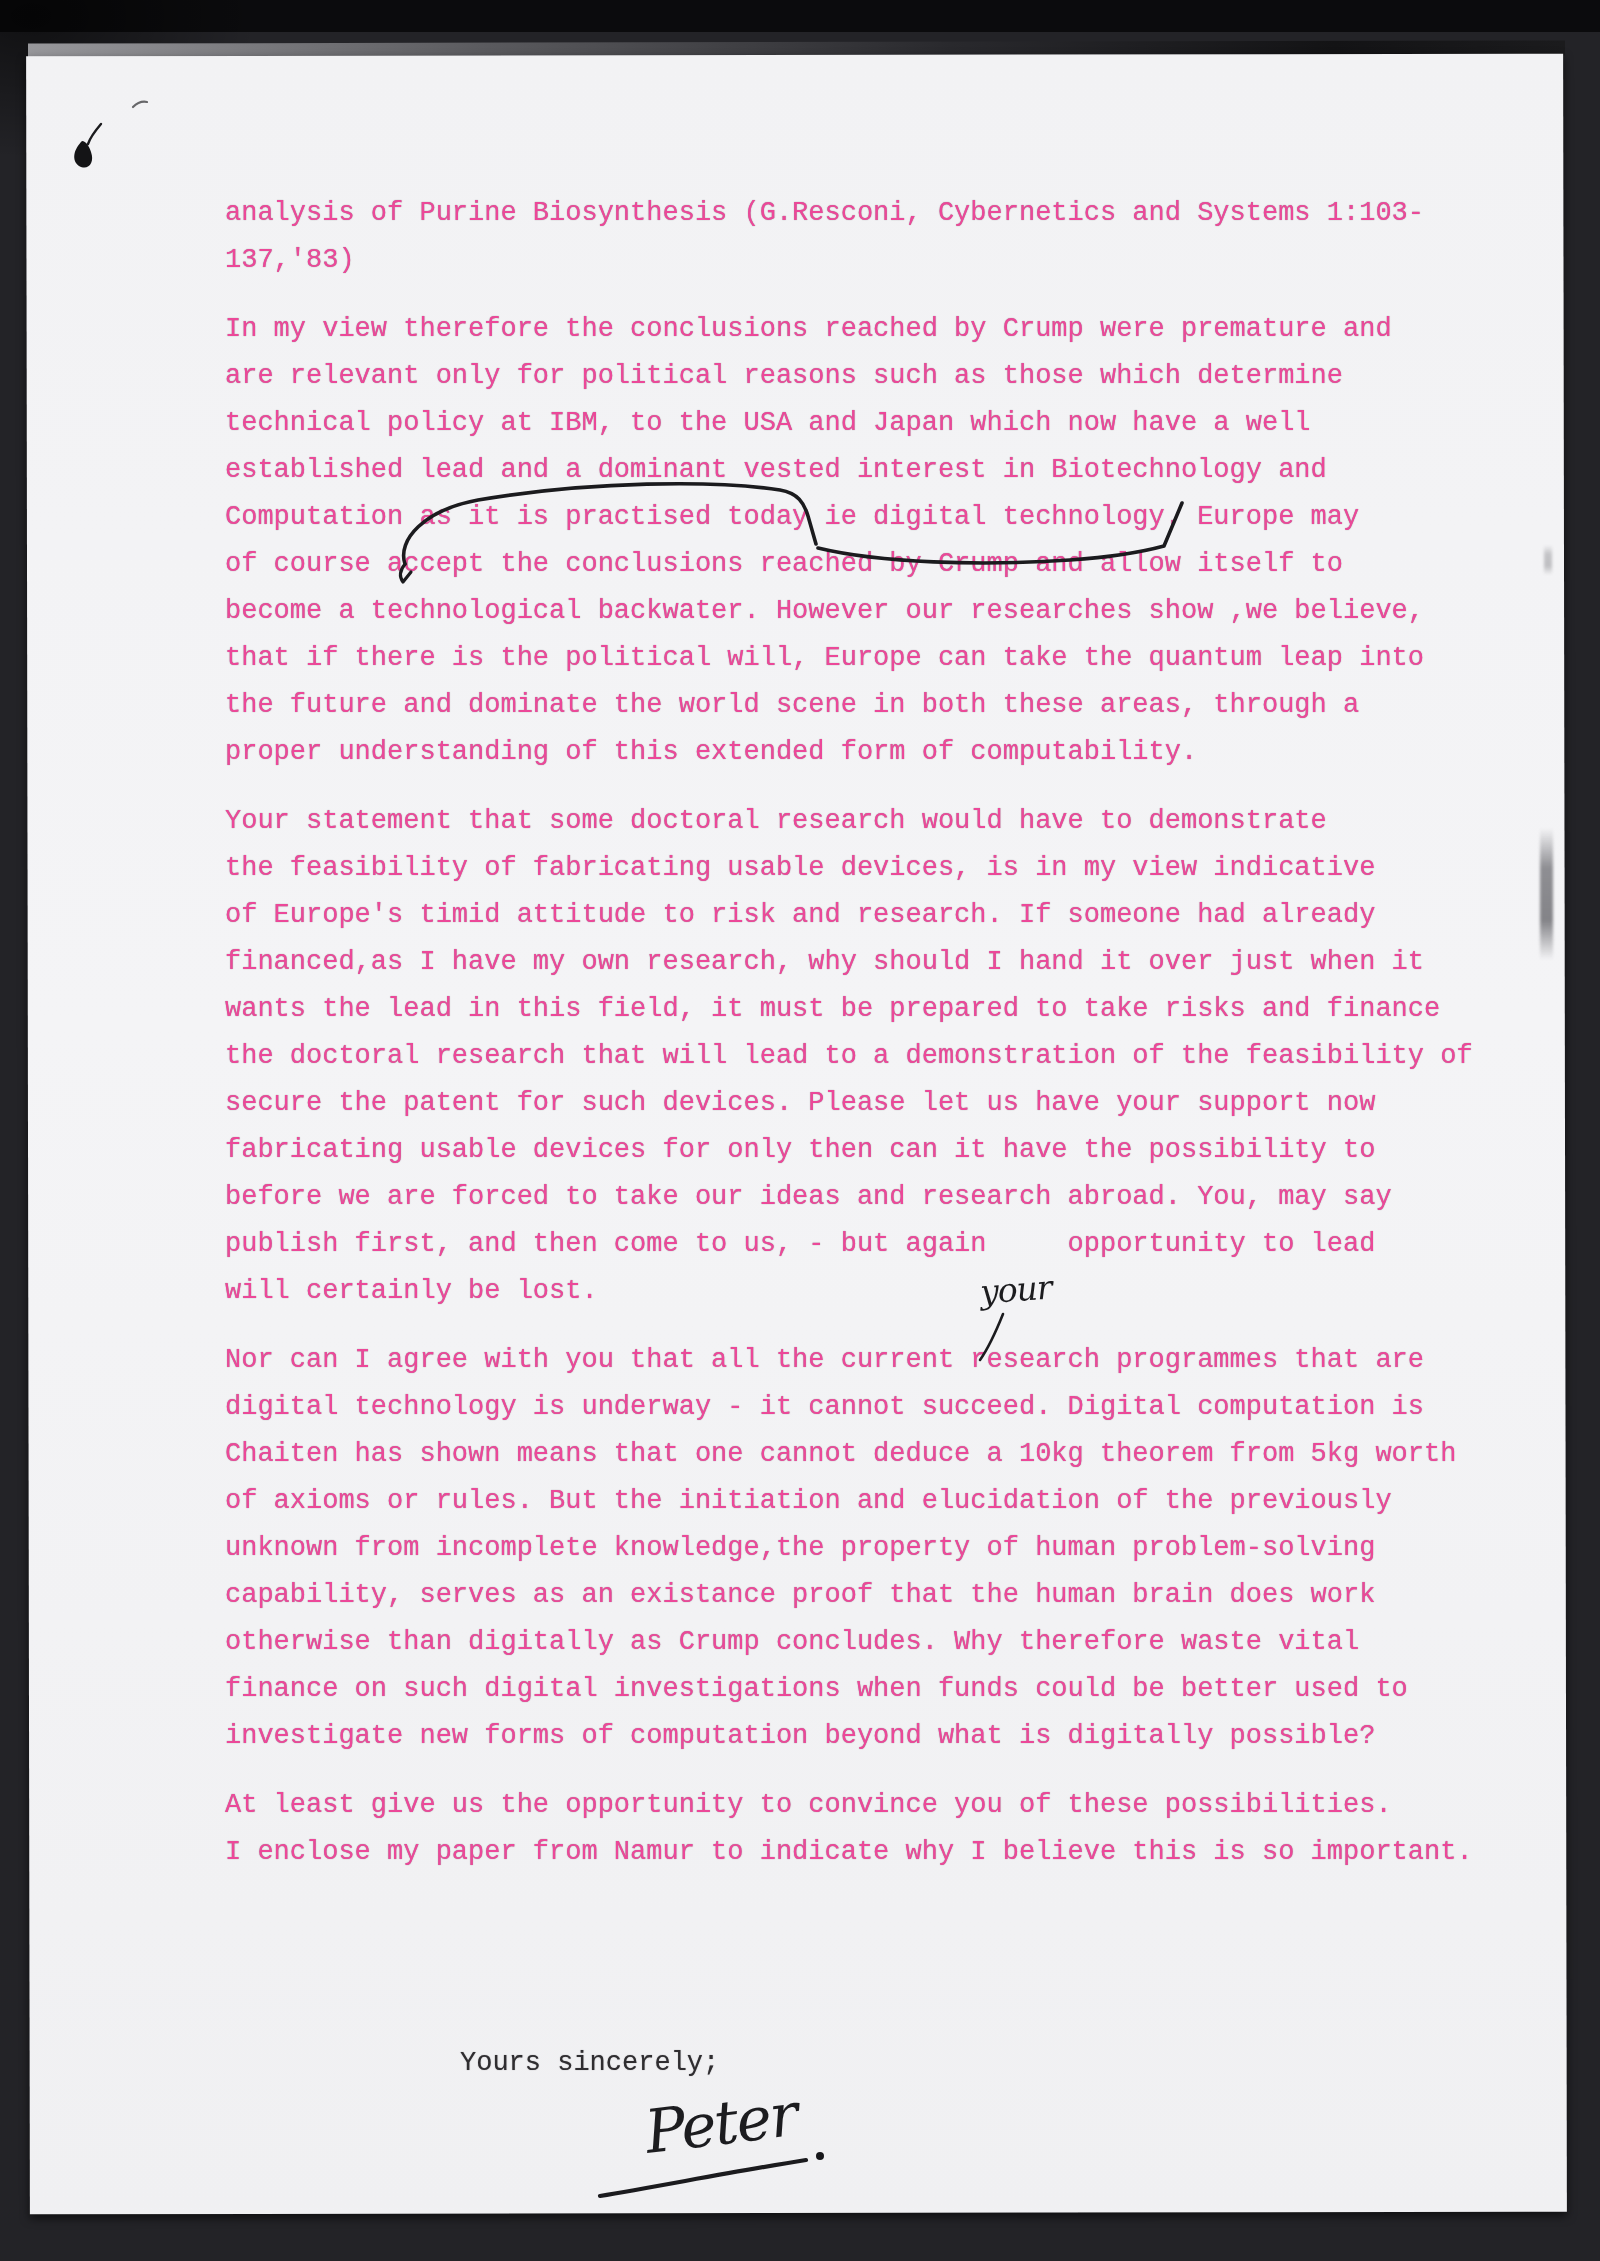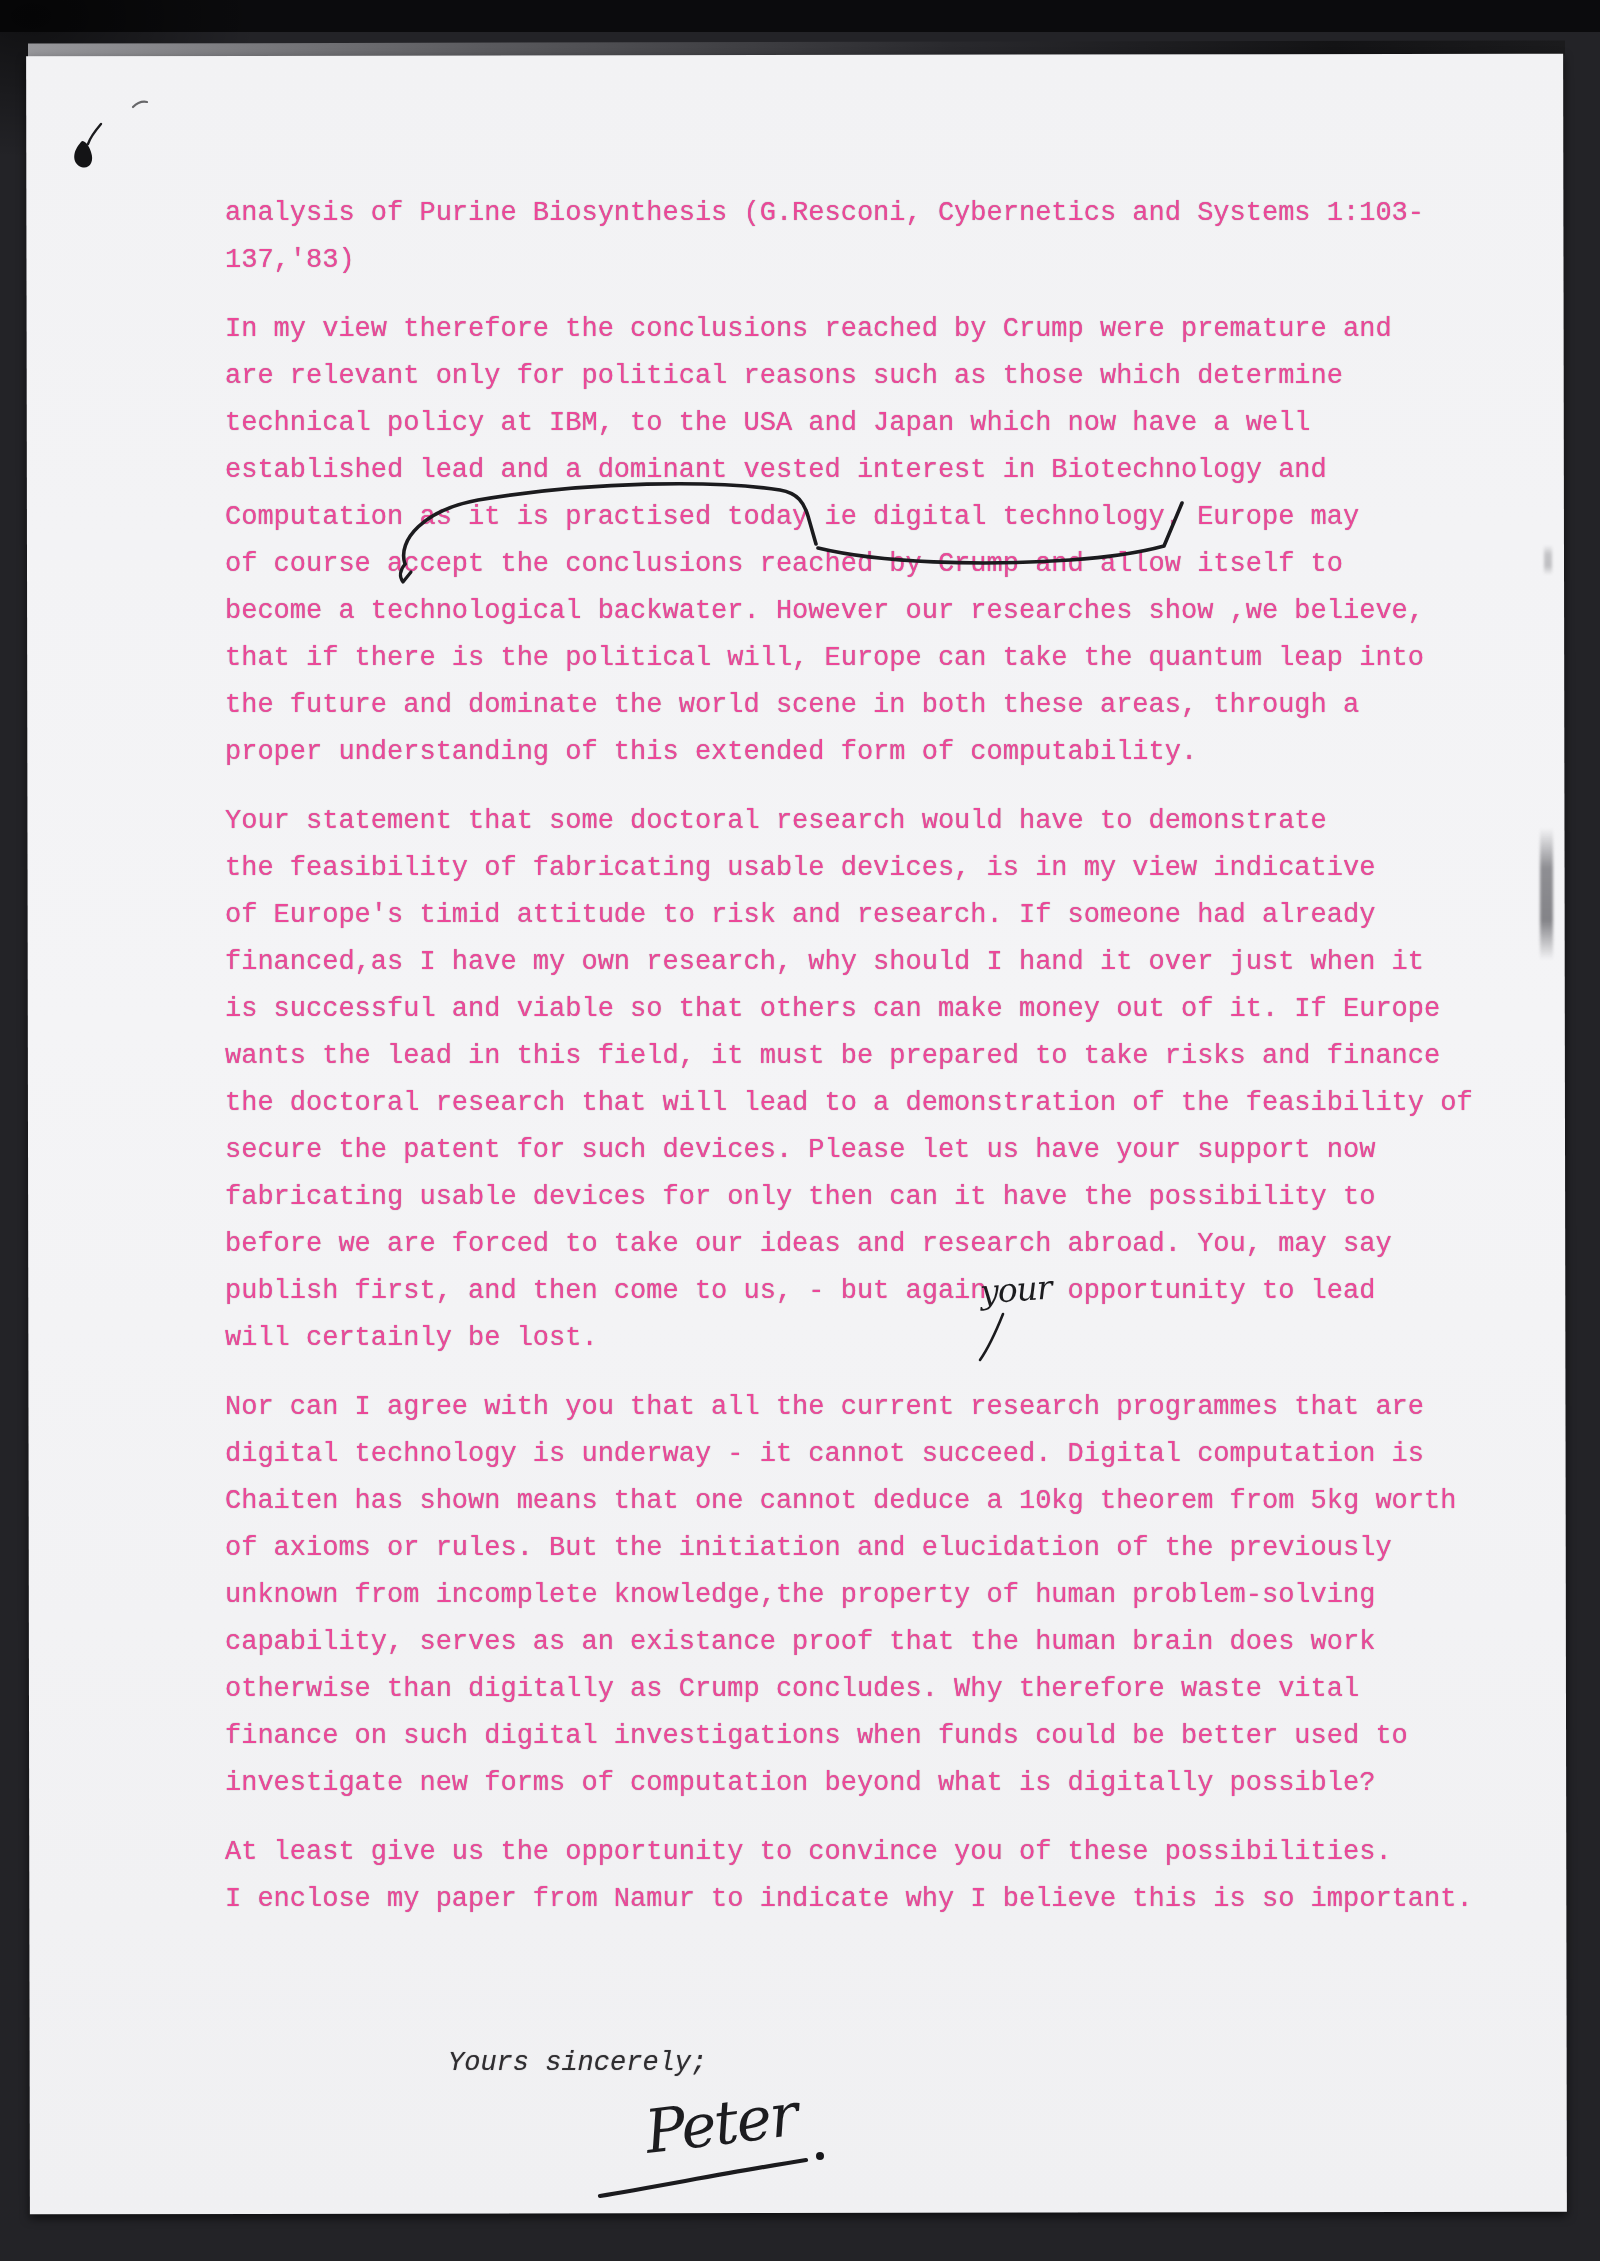--- a/index.html
+++ b/index.html
@@ -26,24 +26,23 @@
     box-shadow:0 4px 10px rgba(0,0,0,.6);
   }
   .letter-text{
     position:absolute;left:225px;top:190px;width:1300px;
     color:#ec4899;font-size:27px;line-height:47px;
     text-shadow:0 0 1px rgba(46,44,47,.55);
   }
   .para{margin:0 0 22px 0;}
   .line{white-space:pre;height:47px;}
   .closing{
-    position:absolute;left:448px;top:2040px;
+    position:absolute;left:460px;top:2040px;
     color:#2f2d30;font-size:27px;line-height:47px;white-space:pre;
     text-shadow:0 0 1px rgba(46,44,47,.55);
-    font-style:italic;
   }
   .hw{font-family:"DejaVu Serif", serif;font-style:italic;color:#1c1c1f;}
   .hw-your{
     position:absolute;left:980px;top:1270px;font-size:33px;
     transform:rotate(-4deg);letter-spacing:-1px;
   }
   .signature{
     position:absolute;left:645px;top:2088px;font-size:60px;
     transform:rotate(-7deg);letter-spacing:-2px;
   }
@@ -84,21 +83,20 @@
       <div class="line">become a technological backwater. However our researches show ,we believe,</div>
       <div class="line">that if there is the political will, Europe can take the quantum leap into</div>
       <div class="line">the future and dominate the world scene in both these areas, through a</div>
       <div class="line">proper understanding of this extended form of computability.</div>
     </div>
     <div class="para">
       <div class="line">Your statement that some doctoral research would have to demonstrate</div>
       <div class="line">the feasibility of fabricating usable devices, is in my view indicative</div>
       <div class="line">of Europe's timid attitude to risk and research. If someone had already</div>
       <div class="line">financed,as I have my own research, why should I hand it over just when it</div>
-      <div class="line">is successful and viable so that others can make money out of it. If Europe</div>
       <div class="line">wants the lead in this field, it must be prepared to take risks and finance</div>
       <div class="line">the doctoral research that will lead to a demonstration of the feasibility of</div>
       <div class="line">secure the patent for such devices. Please let us have your support now</div>
       <div class="line">fabricating usable devices for only then can it have the possibility to</div>
       <div class="line">before we are forced to take our ideas and research abroad. You, may say</div>
       <div class="line">publish first, and then come to us, - but again     opportunity to lead</div>
       <div class="line">will certainly be lost.</div>
     </div>
     <div class="para">
       <div class="line">Nor can I agree with you that all the current research programmes that are</div>

